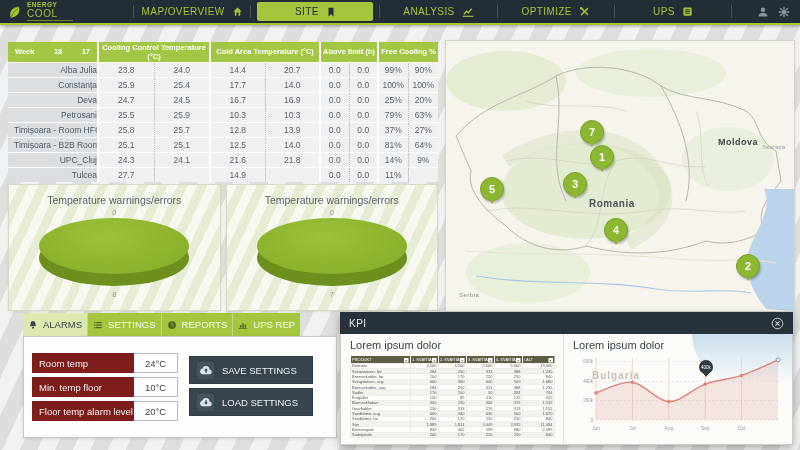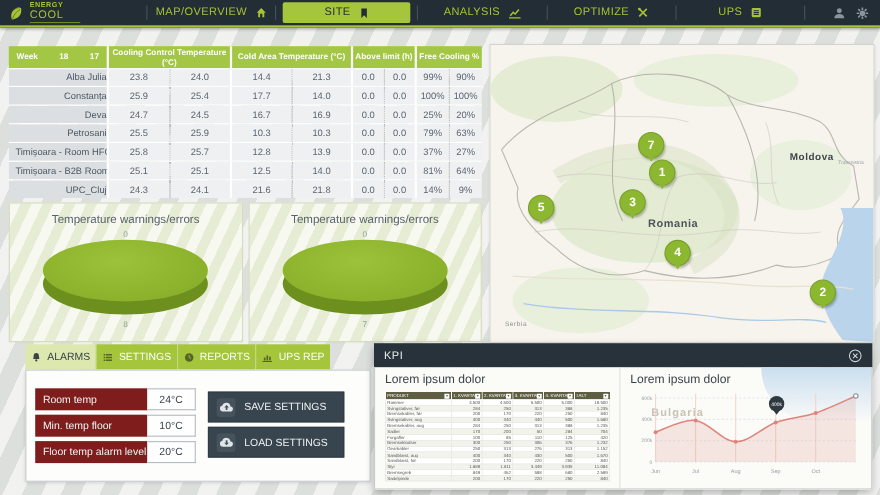--- a/index.html
+++ b/index.html
@@ -201,21 +201,21 @@
             <th colspan="2" class="g">Above limit (h)</th>
             <th colspan="2" class="g">Free Cooling %</th>
           </tr>
         </thead>
         <tbody>
           <tr>
             <td class="name">Alba Julia</td>
             <td class="g">23.8</td>
             <td class="sub">24.0</td>
             <td class="g">14.4</td>
-            <td class="sub">21.3</td>
+            <td class="sub">20.7</td>
             <td class="g">0.0</td>
             <td class="sub">0.0</td>
             <td class="g">99%</td>
             <td class="sub">90%</td>
           </tr>
           <tr>
             <td class="name">Constanța</td>
             <td class="g">25.9</td>
             <td class="sub">25.4</td>
             <td class="g">17.7</td>
@@ -272,20 +272,31 @@
           <tr>
             <td class="name">UPC_Cluj</td>
             <td class="g">24.3</td>
             <td class="sub">24.1</td>
             <td class="g">21.6</td>
             <td class="sub">21.8</td>
             <td class="g">0.0</td>
             <td class="sub">0.0</td>
             <td class="g">14%</td>
             <td class="sub">9%</td>
+          </tr>
+          <tr>
+            <td class="name">Tulcea</td>
+            <td class="g">27.7</td>
+            <td class="sub"></td>
+            <td class="g">14.9</td>
+            <td class="sub"></td>
+            <td class="g">0.0</td>
+            <td class="sub">0.0</td>
+            <td class="g">11%</td>
+            <td class="sub"></td>
           </tr>
         </tbody>
       </table>
   </div>
 
   <div id="pies">
       <div class="pie-panel">
         <div class="pie-title">Temperature warnings/errors</div>
         <div class="pie-lab">0</div>
         <div class="pie">

